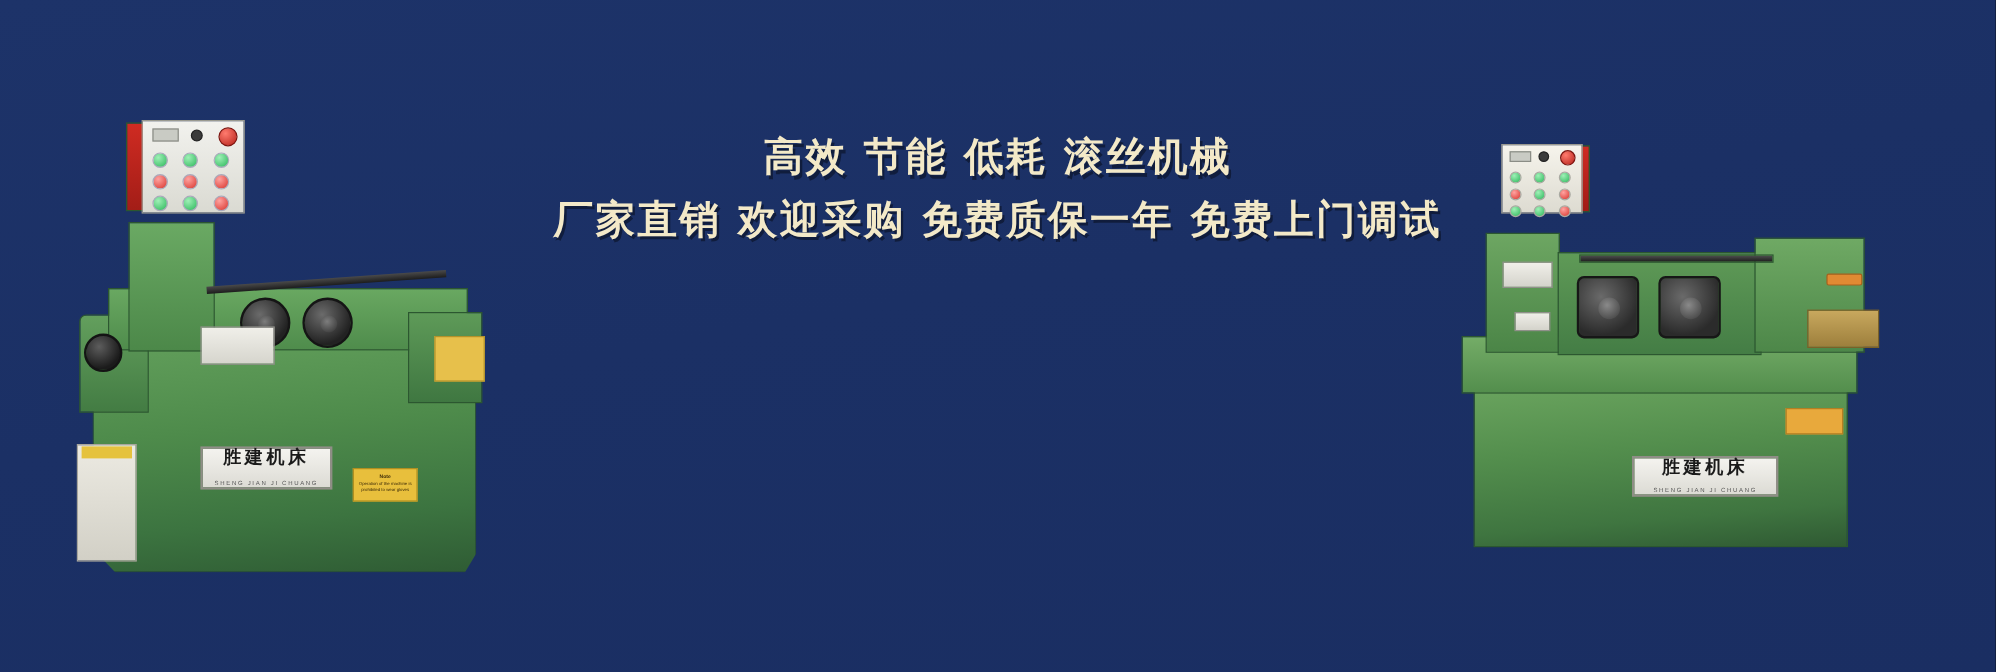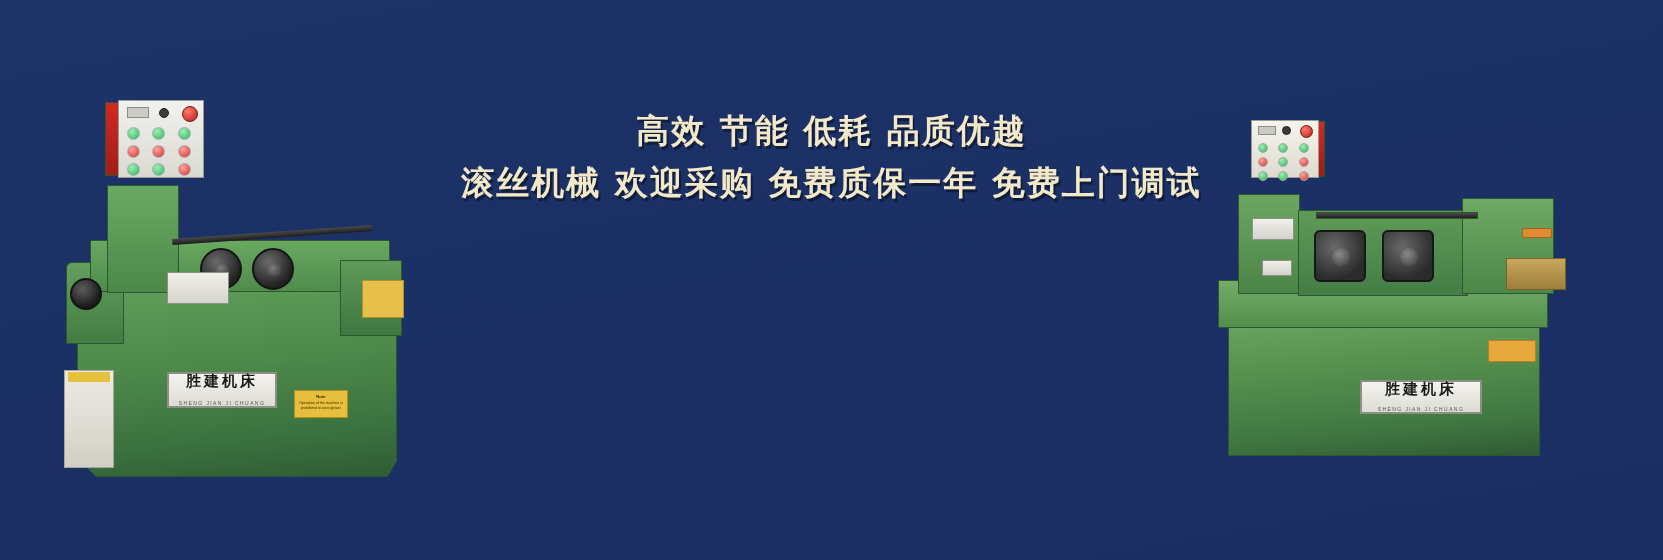--- a/index.html
+++ b/index.html
@@ -379,17 +379,17 @@
         <div class="mini-ind green"></div>
         <div class="mini-ind red"></div>
         <div class="mini-ind green"></div>
         <div class="mini-ind green"></div>
         <div class="mini-ind red"></div>
       </div>
     </div>
   </div>
 
   <div class="text-stack">
-    <div class="tagline1">高效  节能  低耗  品质优越</div>
-    <div class="tagline2">滚丝机械  欢迎采购  免费质保一年  免费上门调试</div>
+    <div class="tagline1">高效  节能  低耗  滚丝机械</div>
+    <div class="tagline2">厂家直销  欢迎采购  免费质保一年  免费上门调试</div>
   </div>
 
 </div>
 
 </body></html>

